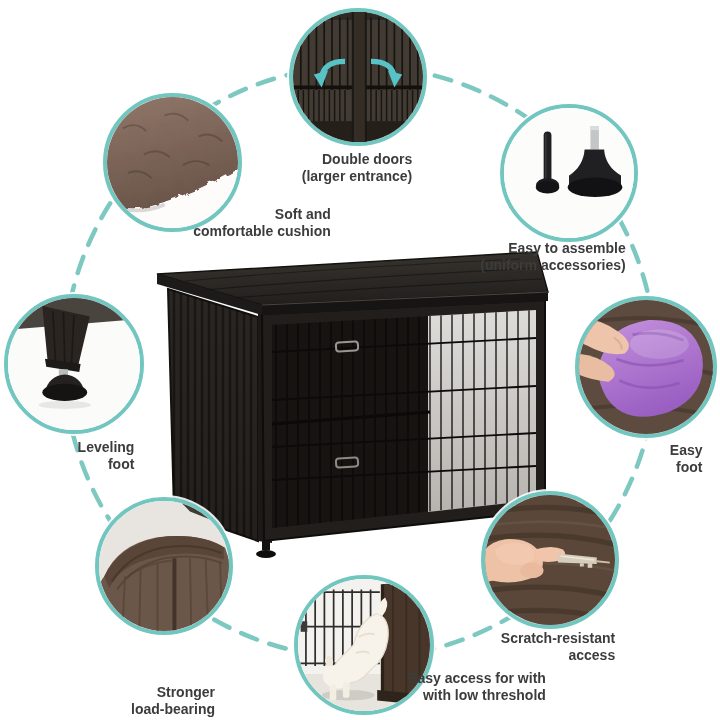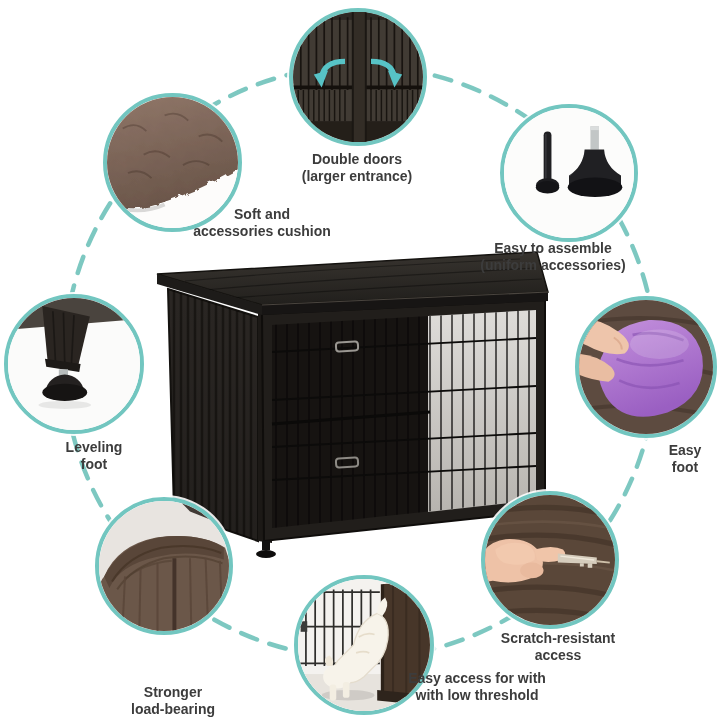--- a/index.html
+++ b/index.html
@@ -10,21 +10,21 @@
   }
   .layer{position:absolute;left:0;top:0;width:720px;height:720px;}
   .bubble{
     position:absolute;box-sizing:border-box;border-radius:50%;
     border:4px solid #72c6c0;overflow:hidden;background:#fff;
     box-shadow:0 0 0 2px rgba(255,255,255,0.9);
   }
   .bubble svg{display:block;width:100%;height:100%;}
   .label{
     position:absolute;transform:translateX(-50%);
-    text-align:center;white-space:pre-line;
+    text-align:right;white-space:pre-line;
     font-size:14px;line-height:17px;font-weight:600;color:#3c3c3c;
   }
 </style>
 </head>
 <body>
 
 <svg class="layer" viewBox="0 0 720 720" aria-hidden="true">
   <defs>
     <linearGradient id="topGrad" x1="0" y1="0" x2="0.15" y2="1">
       <stop offset="0" stop-color="#3a3631"></stop>
@@ -351,24 +351,24 @@
     <rect x="79" y="52.5" width="3.5" height="3.5" fill="#d6cdbd"></rect>
     <rect x="73" y="52.5" width="3" height="2.5" fill="#d6cdbd"></rect>
     <line x1="58" y1="47" x2="84" y2="50" stroke="#efe8da" stroke-width="1"></line>
     <line x1="86" y1="51" x2="96" y2="52" stroke="#cdbfa8" stroke-width="1.5"></line>
   </svg>
 </div>
 
 <div class="label" style="left:357px;top:151px">Double doors
 (larger entrance)</div>
 <div class="label" style="left:262px;top:206px">Soft and
-accessories cushion</div>
+comfortable cushion</div>
 <div class="label" style="left:553px;top:240px">Easy to assemble
 (uniform accessories)</div>
-<div class="label" style="left:94px;top:439px">Leveling
+<div class="label" style="left:106px;top:439px">Leveling
 foot</div>
 <div class="label" style="left:685px;top:442px">Easy foot</div>
 <div class="label" style="left:173px;top:684px">Stronger
 load-bearing</div>
 <div class="label" style="left:558px;top:630px">Scratch-resistant
 access</div>
 <div class="label" style="left:477px;top:670px">Easy access for with
 with low threshold</div>
 
 </body></html>

